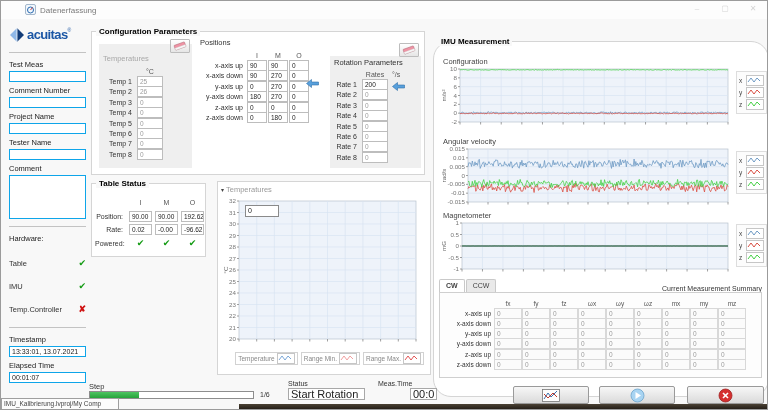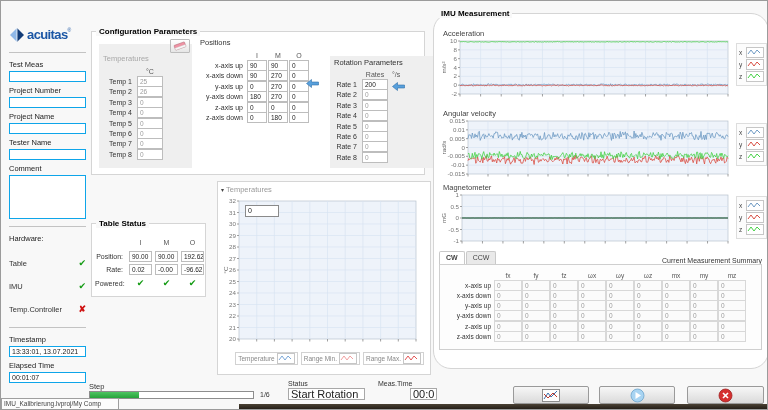--- a/index.html
+++ b/index.html
@@ -43,44 +43,44 @@
   .config-panel{left:90px;top:30px;width:332px;height:142px;}
   .temps-sub{left:7px;top:12px;width:93px;height:124px;}
   .temps-sub .sub-label{position:absolute;left:4px;top:10px;}
   .temps-sub .tool-btn{top:-5px;right:2px;}
   .temp-grid{position:absolute;left:4px;top:22px;display:grid;grid-template-columns:32px 26px;
              grid-auto-rows:10.4px;column-gap:2px;align-items:center;}
   .positions-block{position:absolute;left:108px;top:6px;width:124px;}
   .pos-grid{margin-top:3px;display:grid;grid-template-columns:46px 20px 20px 20px;grid-auto-rows:10.4px;
             column-gap:1px;align-items:center;}
   .pos-arrow-mount{position:absolute;left:214px;top:47px;line-height:0;}
-  .rot-sub{left:238px;top:24px;width:91px;height:112px;padding-left:46px;}
+  .rot-sub{left:238px;top:24px;width:91px;height:112px;}
   .rot-sub .sub-label{position:absolute;left:4px;top:2px;}
   .rot-sub .tool-btn{top:-13px;right:2px;}
   .rate-grid{position:absolute;left:2px;top:13px;display:grid;grid-template-columns:28px 26px 14px;
              grid-auto-rows:10.4px;column-gap:2px;align-items:center;}
   .rate-arrow-mount{position:absolute;left:62px;top:26px;line-height:0;}
   
-  .status-panel{left:90px;top:182px;width:113px;height:72px;margin-top:40px;}
+  .status-panel{left:90px;top:182px;width:113px;height:72px;}
   .ts-grid{position:absolute;left:3px;top:12px;display:grid;grid-template-columns:31px 23px 23px 23px;
            grid-auto-rows:13.5px;column-gap:3px;align-items:center;}
   .pw{text-align:center;}
   
   .tchart-panel{left:216px;top:180px;width:212px;height:192px;}
   .tchart-label{position:absolute;left:3px;top:3px;color:#9a9a9a;font-size:7.5px;display:flex;gap:2px;align-items:center;}
   .tchart-label .marker{color:#444;font-size:6px;}
   #temp-chart{position:absolute;left:4px;top:13px;line-height:0;}
   .cursor-box{position:absolute;left:27px;top:23px;width:30px;height:10px;border:1px solid #8a8a8a;
               background:#fff;font-size:7px;line-height:10px;padding-left:2px;color:#222;}
   .tchart-legend{position:absolute;right:6px;bottom:9px;display:flex;gap:3px;}
   .tleg-item{display:flex;align-items:center;gap:2px;border:1px solid #d2d2d2;background:#fff;height:11px;padding:0 2px;}
   .tleg-text{font-size:6.5px;color:#888;}
   .leg-box{display:inline-block;width:16px;height:9px;border:1px solid #c6c6c6;background:#fff;line-height:0;}
   
-  .imu-panel{left:432px;top:12px;width:334px;height:354px;border-radius:18px;}
+  .imu-panel{left:432px;top:40px;width:334px;height:354px;border-radius:18px;}
   .chart-label{position:absolute;left:9px;font-size:7.5px;color:#444;}
   .lbl-accel{top:15px}.lbl-ang{top:95px}.lbl-mag{top:169px}
   .chart-mount{position:absolute;left:6px;line-height:0;}
   #accel-chart{top:24px}#angular-chart{top:104px}#mag-chart{top:178px}
   .side-legend{position:absolute;left:302px;border:1px solid #ddd;background:#fcfcfc;padding:2px;}
   #accel-legend{top:29px}#angular-legend{top:109px}#mag-legend{top:182px}
   .leg-row{display:flex;align-items:center;gap:2px;margin:1px 0;}
   .leg-letter{font-size:6.5px;color:#444;width:5px;}
   .tabs-row{position:absolute;left:5px;right:6px;top:236px;height:14px;display:flex;align-items:flex-end;}
   #imu-tabs{display:flex;}
@@ -112,35 +112,48 @@
   .footer-box{position:absolute;left:0;top:397px;width:118px;height:12px;border:1px solid #9f9f9f;background:#fcfcfc;
               font-size:6.5px;line-height:10px;padding:0 2px;color:#444;box-sizing:border-box;overflow:hidden;white-space:nowrap;}
   .taskbar-strip{position:absolute;left:238px;top:403px;right:0;height:7px;background:linear-gradient(#46? , #000);}
   .taskbar-strip{background:linear-gradient(#4a4134,#16110c);}
 </style>
 </head>
 <body>
 
 <div class="window">
 
+  <div class="titlebar">
+    <span class="app-icon-mount icon-mount"><svg width="11" height="11">
+          <rect x="0.5" y="0.5" width="10" height="10" rx="1.5" fill="#f2f7fc" stroke="#8fa7bf" stroke-width="0.8"></rect>
+          <circle cx="5.5" cy="6" r="3" fill="none" stroke="#2a6ab0" stroke-width="1"></circle>
+          <line x1="5.5" y1="6" x2="7.5" y2="3.5" stroke="#c33" stroke-width="0.9"></line>
+        </svg></span>
+    <div class="title-text">Datenerfassung</div>
+    <div class="win-controls">
+      <div class="win-btn">–</div>
+      <div class="win-btn">▢</div>
+      <div class="win-btn">✕</div>
+    </div>
+  </div>
 
   <div class="sidebar">
     <div class="logo">
       <span class="icon-mount"><svg width="16" height="16">
             <polygon points="8,1 8,15 1,8" fill="#8fb8e8"></polygon>
             <polygon points="8,1 15,8 8,15" fill="#123c78"></polygon>
             <line x1="8" y1="1" x2="8" y2="15" stroke="#fff" stroke-width="0.8"></line>
           </svg></span>
       <div><span class="logo-text">acuitas</span><span class="logo-reg">®</span></div>
     </div>
     <hr class="divider">
     <div>
         <div class="field-label">Test Meas</div>
         <input class="text-input" style="">
-        <div class="field-label">Project Number</div>
+        <div class="field-label">Comment Number</div>
         <input class="text-input" style="">
         <div class="field-label">Project Name</div>
         <input class="text-input" style="">
         <div class="field-label">Tester Name</div>
         <input class="text-input" style="">
       </div>
     <div class="field-label">Comment</div>
     <textarea class="text-input comment" style=""></textarea>
     <hr class="divider">
     <div class="field-label hw-title">Hardware:</div>
@@ -385,21 +398,21 @@
           <span class="tleg-text">Range Max.</span>
           <span class="leg-box"><svg width="14" height="8">
               <polyline points="1,6 4,2 7,6 10,2 13,5" fill="none" stroke="#e25555" stroke-width="1"></polyline>
             </svg></span>
         </div>
       </div>
   </div>
 
   <div class="panel imu-panel">
     <div class="panel-title">IMU Measurement</div>
-    <div class="chart-label lbl-accel">Acceleration</div>
+    <div class="chart-label lbl-accel">Configuration</div>
     <div class="chart-mount" id="accel-chart"><svg width="294" height="68">
           <rect x="20" y="3" width="268" height="53" fill="#eef3fa" stroke="#b7c2cd" stroke-width="0.7"></rect>
           <line x1="40.61538461538461" y1="3" x2="40.61538461538461" y2="56" stroke="#d9e4f2" stroke-width="0.7"></line>
           <line x1="61.23076923076923" y1="3" x2="61.23076923076923" y2="56" stroke="#d9e4f2" stroke-width="0.7"></line>
           <line x1="81.84615384615384" y1="3" x2="81.84615384615384" y2="56" stroke="#d9e4f2" stroke-width="0.7"></line>
           <line x1="102.46153846153847" y1="3" x2="102.46153846153847" y2="56" stroke="#d9e4f2" stroke-width="0.7"></line>
           <line x1="123.07692307692308" y1="3" x2="123.07692307692308" y2="56" stroke="#d9e4f2" stroke-width="0.7"></line>
           <line x1="143.69230769230768" y1="3" x2="143.69230769230768" y2="56" stroke="#d9e4f2" stroke-width="0.7"></line>
           <line x1="164.30769230769232" y1="3" x2="164.30769230769232" y2="56" stroke="#d9e4f2" stroke-width="0.7"></line>
           <line x1="184.92307692307693" y1="3" x2="184.92307692307693" y2="56" stroke="#d9e4f2" stroke-width="0.7"></line>

